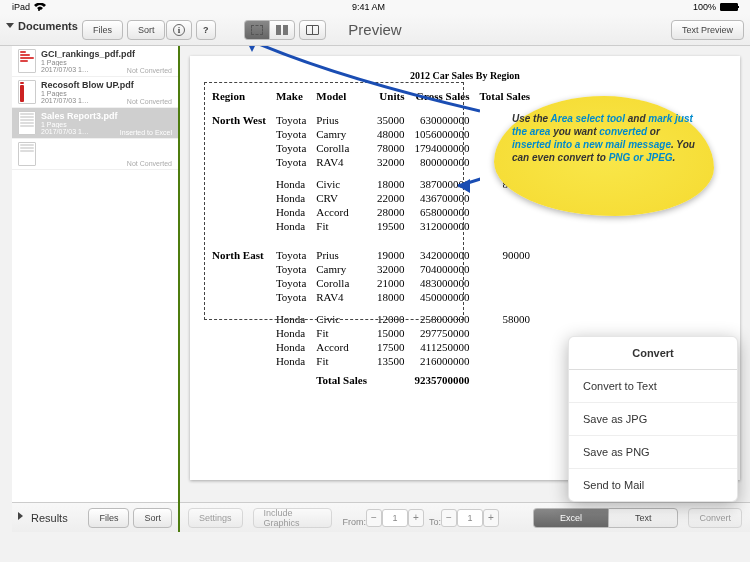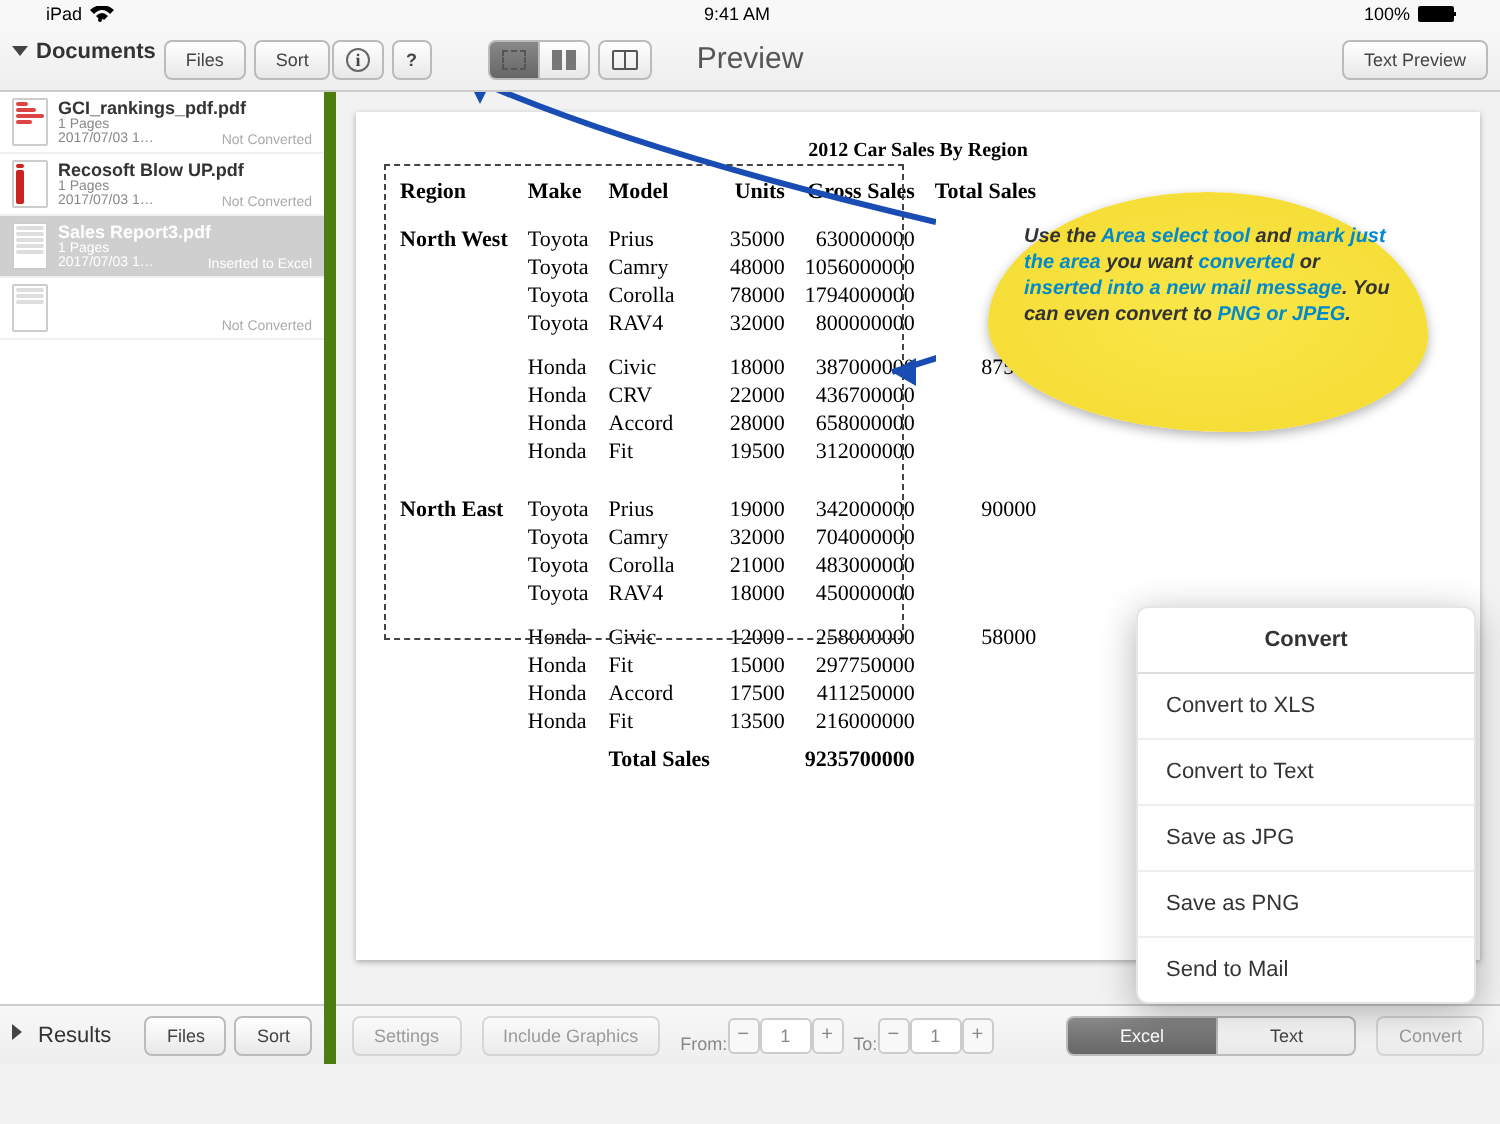--- a/index.html
+++ b/index.html
@@ -1,20 +1,20 @@
 <!DOCTYPE html>
 <html><head>
 <meta charset="utf-8">
 <style>
 * { box-sizing: border-box; margin: 0; padding: 0; }
 html, body { width: 750px; height: 562px; overflow: hidden; font-family: -apple-system, Helvetica, Arial, sans-serif; }
 body { background: #f2f2f2; font-size: 10px; color: #333; }
 
 
-.status-bar { height: 14px; background: #f8f8f8; display: flex; justify-content: space-between; align-items: center; padding: 0 23px; font-size: 9px; color: #000; }
+.status-bar { height: 14px; background: #f8f8f8; display: flex; justify-content: space-between; align-items: center; padding: 0 12px; font-size: 9px; color: #000; }
 .status-left, .status-right { display: flex; gap: 4px; align-items: center; }
 .wifi-icon { width: 10px; height: 8px; position: relative; }
 .wifi-icon::before { content: ""; position: absolute; bottom: 0; left: 4px; width: 2px; height: 2px; background: #000; border-radius: 50%; }
 .battery-icon { width: 18px; height: 8px; border: 1px solid #000; border-radius: 1px; position: relative; background: #000; }
 .battery-icon::after { content: ""; position: absolute; right: -2px; top: 2px; width: 1px; height: 2px; background: #000; }
 
 
 .toolbar { height: 32px; display: flex; align-items: center; gap: 4px; padding: 0 6px; border-bottom: 1px solid #ccc; background: linear-gradient(#f8f8f8,#eee); position: relative; }
 .btn { background: linear-gradient(#fff,#e8e8e8); border: 1px solid #bbb; border-radius: 4px; padding: 3px 10px; font-size: 9px; color: #444; height: 20px; display: inline-flex; align-items: center; }
 .btn.icon-only { padding: 3px 6px; }
@@ -24,21 +24,21 @@
 .seg.active { background: linear-gradient(#888,#666); color: #fff; }
 .sidebar-title { font-size: 11px; font-weight: 600; margin-right: auto; display: flex; align-items: center; gap: 4px; }
 .chev { width: 0; height: 0; border-left: 4px solid transparent; border-right: 4px solid transparent; border-top: 5px solid #444; }
 .spacer { flex: 1; }
 .preview-title { position: absolute; left: 50%; transform: translateX(-50%); font-size: 15px; color: #555; }
 
 
 .main { display: flex; height: 486px; }
 
 
-.sidebar { width: 168px; border-right: 6px solid #4d7c0f; background: #fff; display: flex; flex-direction: column; }
+.sidebar { width: 168px; border-right: 2px solid #4d7c0f; background: #fff; display: flex; flex-direction: column; margin-left: 12px; }
 .file-list { flex: 1; overflow: hidden; }
 .file-item { display: flex; align-items: flex-start; padding: 3px 6px; border-bottom: 1px solid #f0f0f0; gap: 5px; position: relative; }
 .file-item.selected { background: #cfcfcf; }
 .file-thumb { width: 18px; height: 24px; background: #fff; border: 1px solid #ccc; border-radius: 1px; flex-shrink: 0; position: relative; overflow: hidden; }
 .file-thumb .bars { position: absolute; left: 1px; top: 1px; right: 1px; bottom: 1px; display: flex; flex-direction: column; gap: 1px; }
 .file-thumb .bar { height: 2px; background: #d44; border-radius: 1px; }
 .file-thumb.spread .bar { background: #ddd; }
 .file-info { flex: 1; min-width: 0; }
 .file-name { font-size: 9px; font-weight: 600; white-space: nowrap; overflow: hidden; text-overflow: ellipsis; }
 .file-meta { font-size: 7px; color: #888; white-space: nowrap; overflow: hidden; text-overflow: ellipsis; }
@@ -419,20 +419,19 @@
       <path d="M300 65 Q150 30 65 -8" class="arrow-line"></path>
       <polygon points="65,-8 76,-2 72,6" class="arrow-head"></polygon>
       <path d="M310 130 L278 140" class="arrow-line"></path>
       <polygon points="278,140 290,133 290,147" class="arrow-head"></polygon>
       <path d="M480 170 L492 398" class="arrow-line"></path>
       <polygon points="492,398 486,386 498,386" class="arrow-head"></polygon>
     </svg>
 
     <div class="popover">
       <div class="popover-header">Convert</div>
-      <div class="popover-item">Convert to XLS</div>
       <div class="popover-item">Convert to Text</div>
       <div class="popover-item">Save as JPG</div>
       <div class="popover-item">Save as PNG</div>
       <div class="popover-item">Send to Mail</div>
     </div>
   </div>
 </div>
 
 </body></html>

